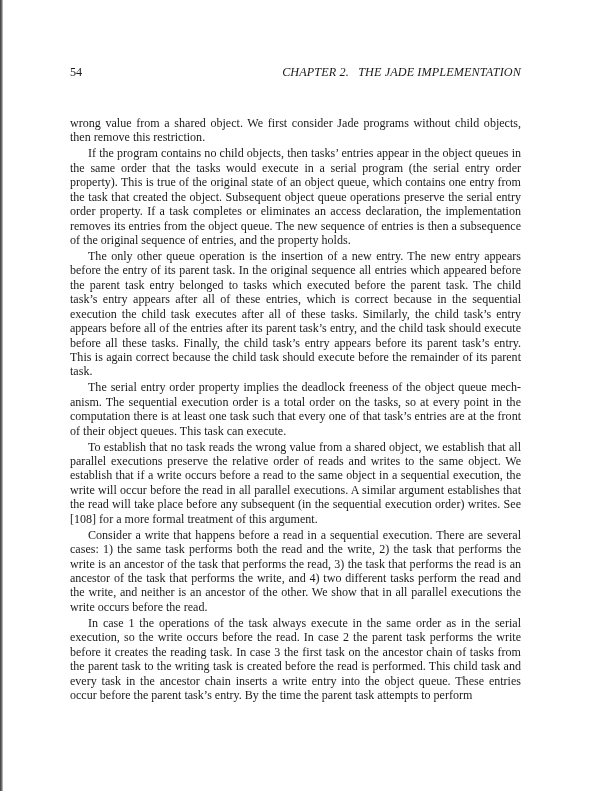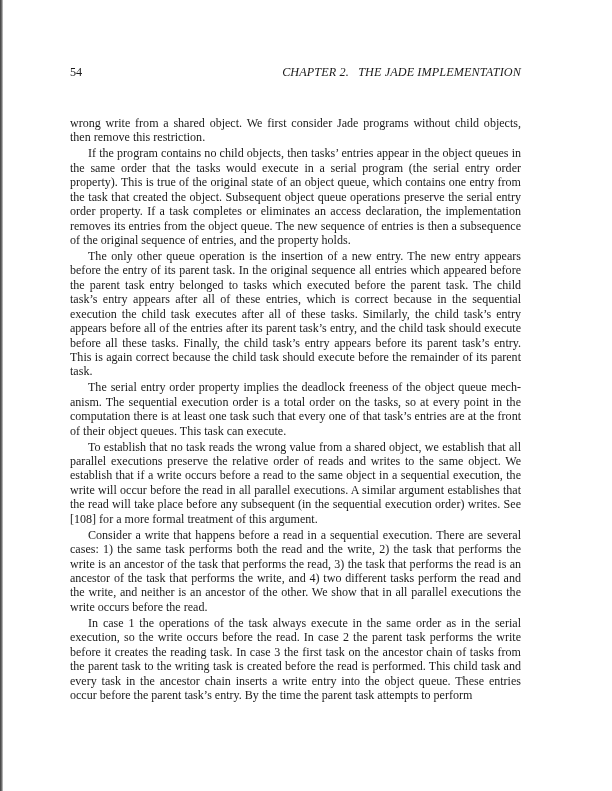--- a/index.html
+++ b/index.html
@@ -67,20 +67,20 @@
 <body>
 
 <div class="scan-edge"></div>
 
 <div class="running-head">
   <span class="page-number">54</span>
   <span class="chapter-title">CHAPTER 2.   THE JADE IMPLEMENTATION</span>
 </div>
 
 <div class="body-text">
-  <p class="first">wrong write from a shared object. We first consider Jade programs without child objects, then remove this restriction.</p>
+  <p class="first">wrong value from a shared object. We first consider Jade programs without child objects, then remove this restriction.</p>
   <p>If the program contains no child objects, then tasks’ entries appear in the object queues in the same order that the tasks would execute in a serial program (the serial entry order property). This is true of the original state of an object queue, which contains one entry from the task that created the object. Subsequent object queue operations preserve the serial entry order property. If a task completes or eliminates an access declaration, the implementation removes its entries from the object queue. The new sequence of entries is then a subsequence of the original sequence of entries, and the property holds.</p>
   <p>The only other queue operation is the insertion of a new entry. The new entry appears before the entry of its parent task. In the original sequence all entries which appeared before the parent task entry belonged to tasks which executed before the parent task. The child task’s entry appears after all of these entries, which is correct because in the sequential execution the child task executes after all of these tasks. Similarly, the child task’s entry appears before all of the entries after its parent task’s entry, and the child task should execute before all these tasks. Finally, the child task’s entry appears before its parent task’s entry. This is again correct because the child task should execute before the remainder of its parent task.</p>
   <p>The serial entry order property implies the deadlock freeness of the object queue mech­anism. The sequential execution order is a total order on the tasks, so at every point in the computation there is at least one task such that every one of that task’s entries are at the front of their object queues. This task can execute.</p>
   <p>To establish that no task reads the wrong value from a shared object, we establish that all parallel executions preserve the relative order of reads and writes to the same object. We establish that if a write occurs before a read to the same object in a sequential execution, the write will occur before the read in all parallel executions. A similar argument establishes that the read will take place before any subsequent (in the sequential execution order) writes. See [108] for a more formal treatment of this argument.</p>
   <p>Consider a write that happens before a read in a sequential execution. There are several cases: 1) the same task performs both the read and the write, 2) the task that performs the write is an ancestor of the task that performs the read, 3) the task that performs the read is an ancestor of the task that performs the write, and 4) two different tasks perform the read and the write, and neither is an ancestor of the other. We show that in all parallel executions the write occurs before the read.</p>
   <p>In case 1 the operations of the task always execute in the same order as in the serial execution, so the write occurs before the read. In case 2 the parent task performs the write before it creates the reading task. In case 3 the first task on the ancestor chain of tasks from the parent task to the writing task is created before the read is performed. This child task and every task in the ancestor chain inserts a write entry into the object queue. These entries occur before the parent task’s entry. By the time the parent task attempts to perform</p>
 </div>
 
 </body></html>

